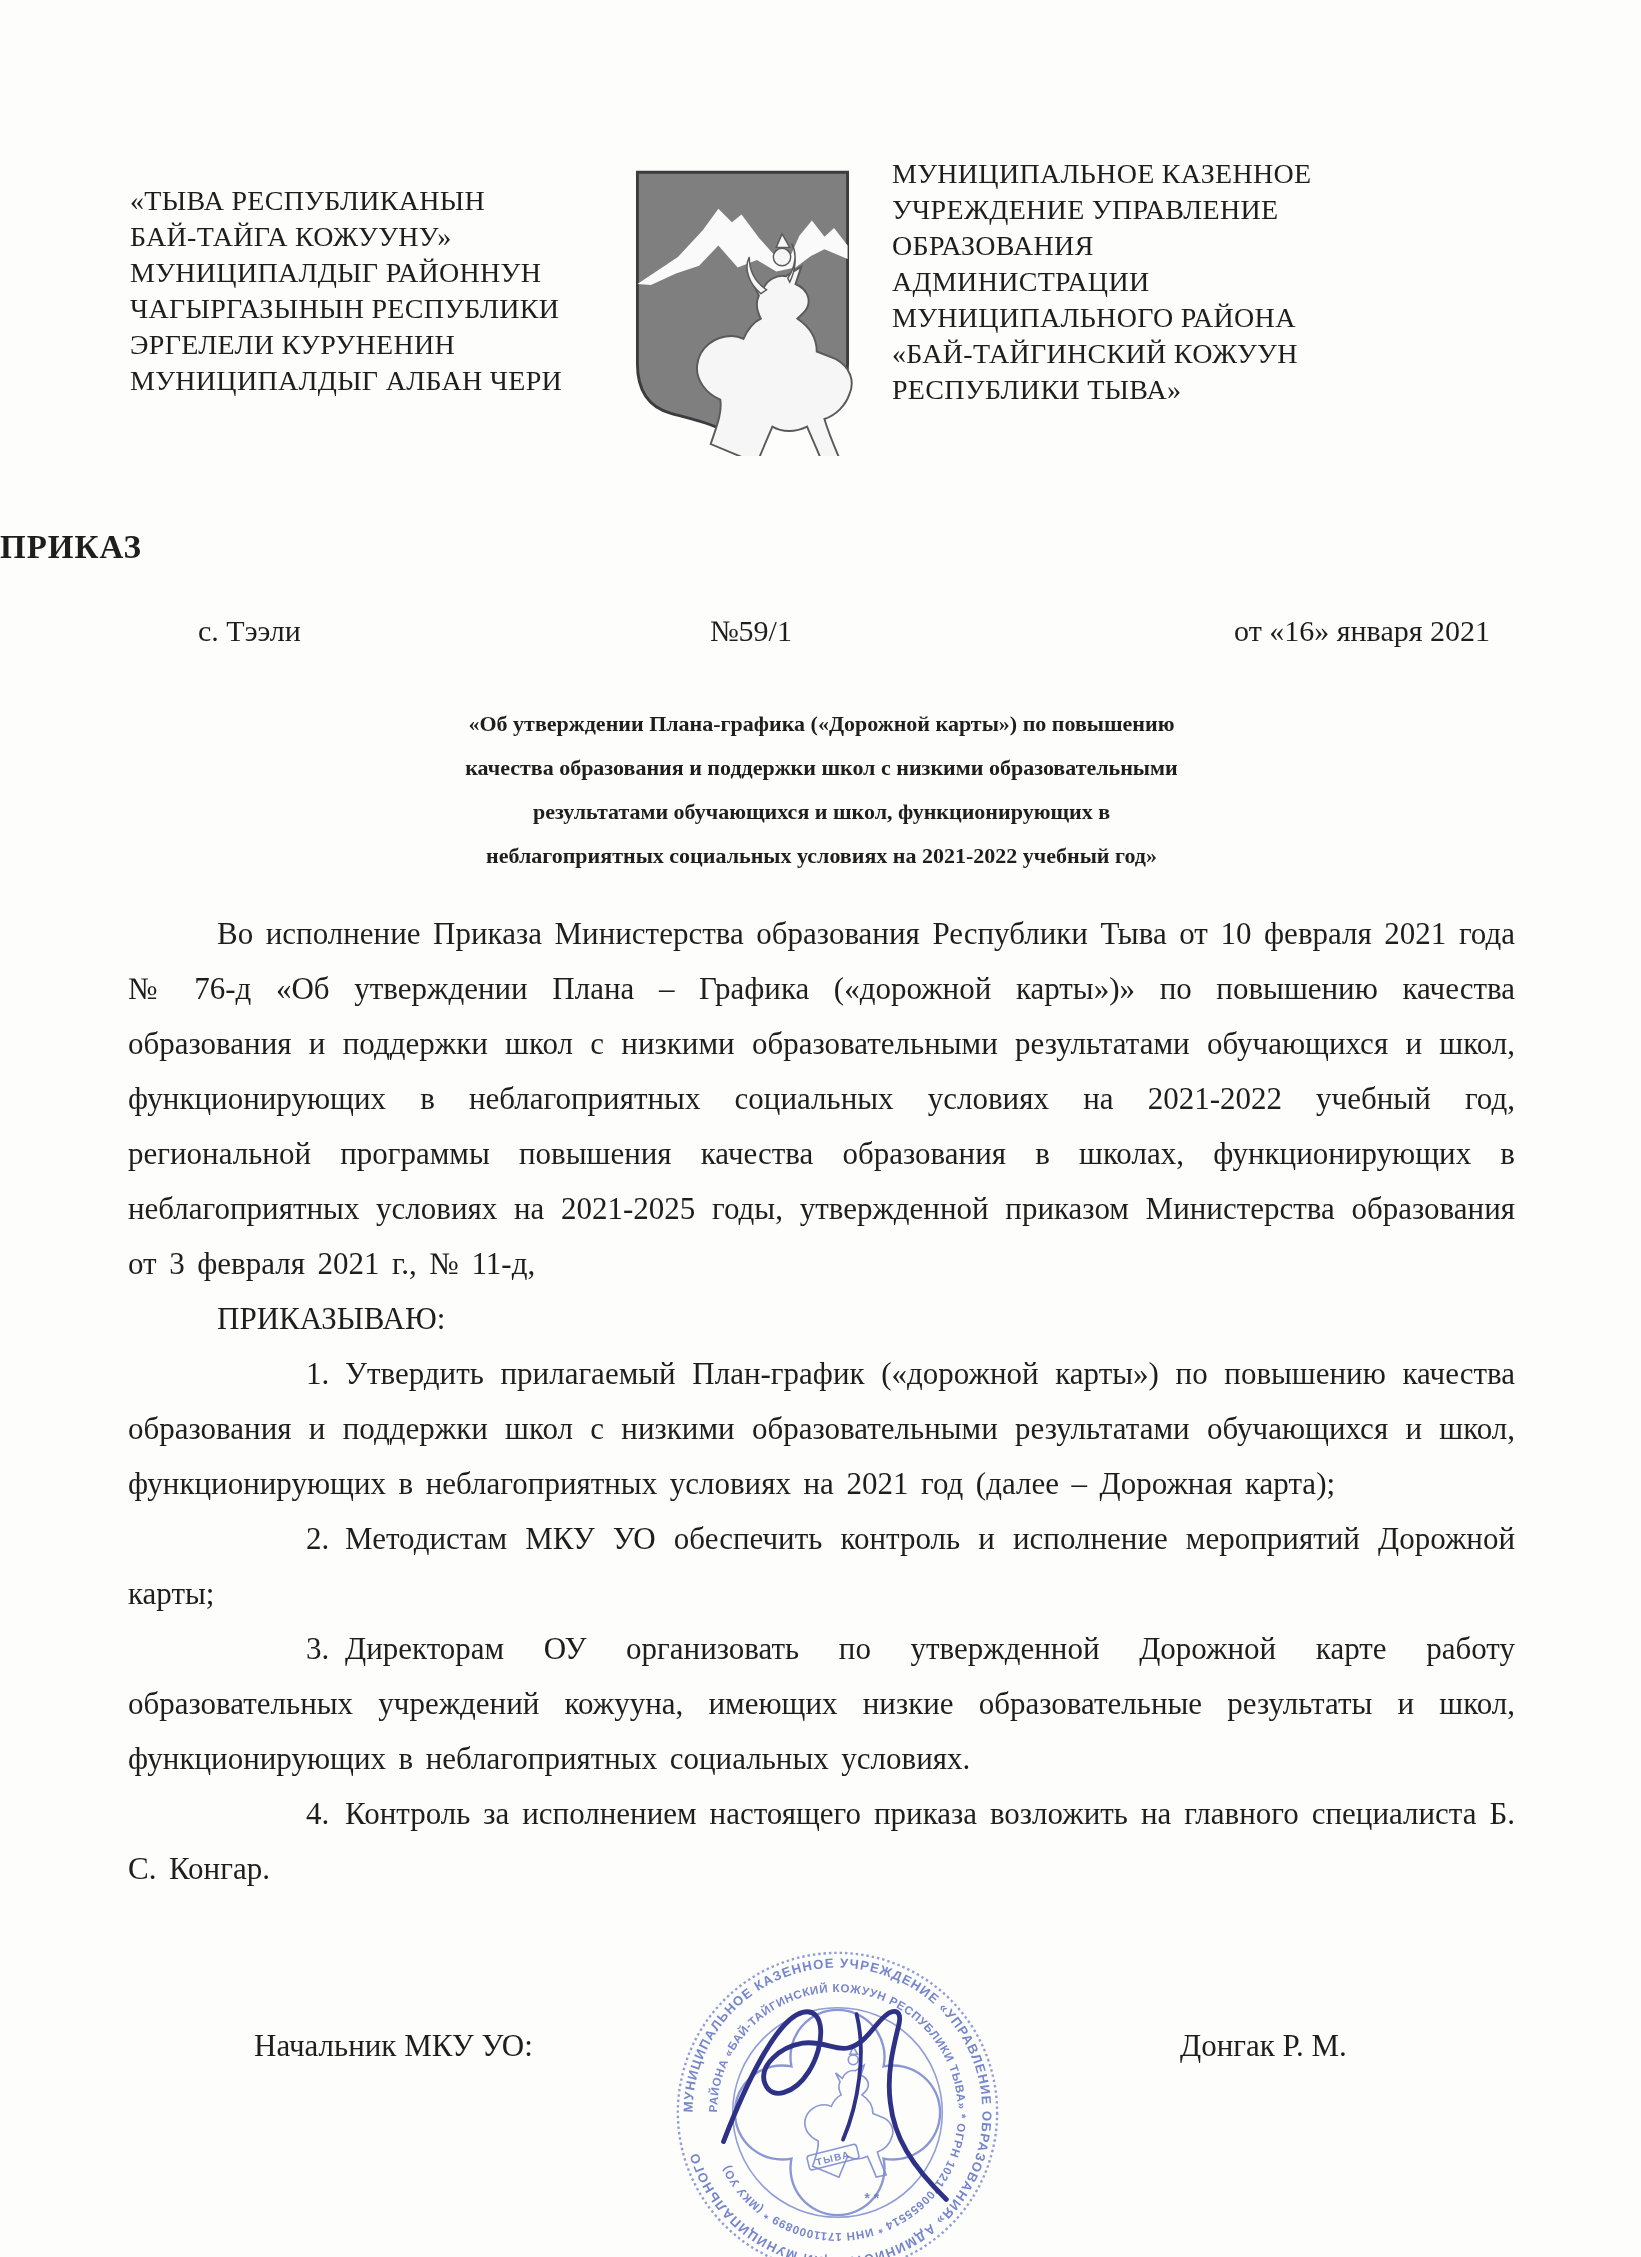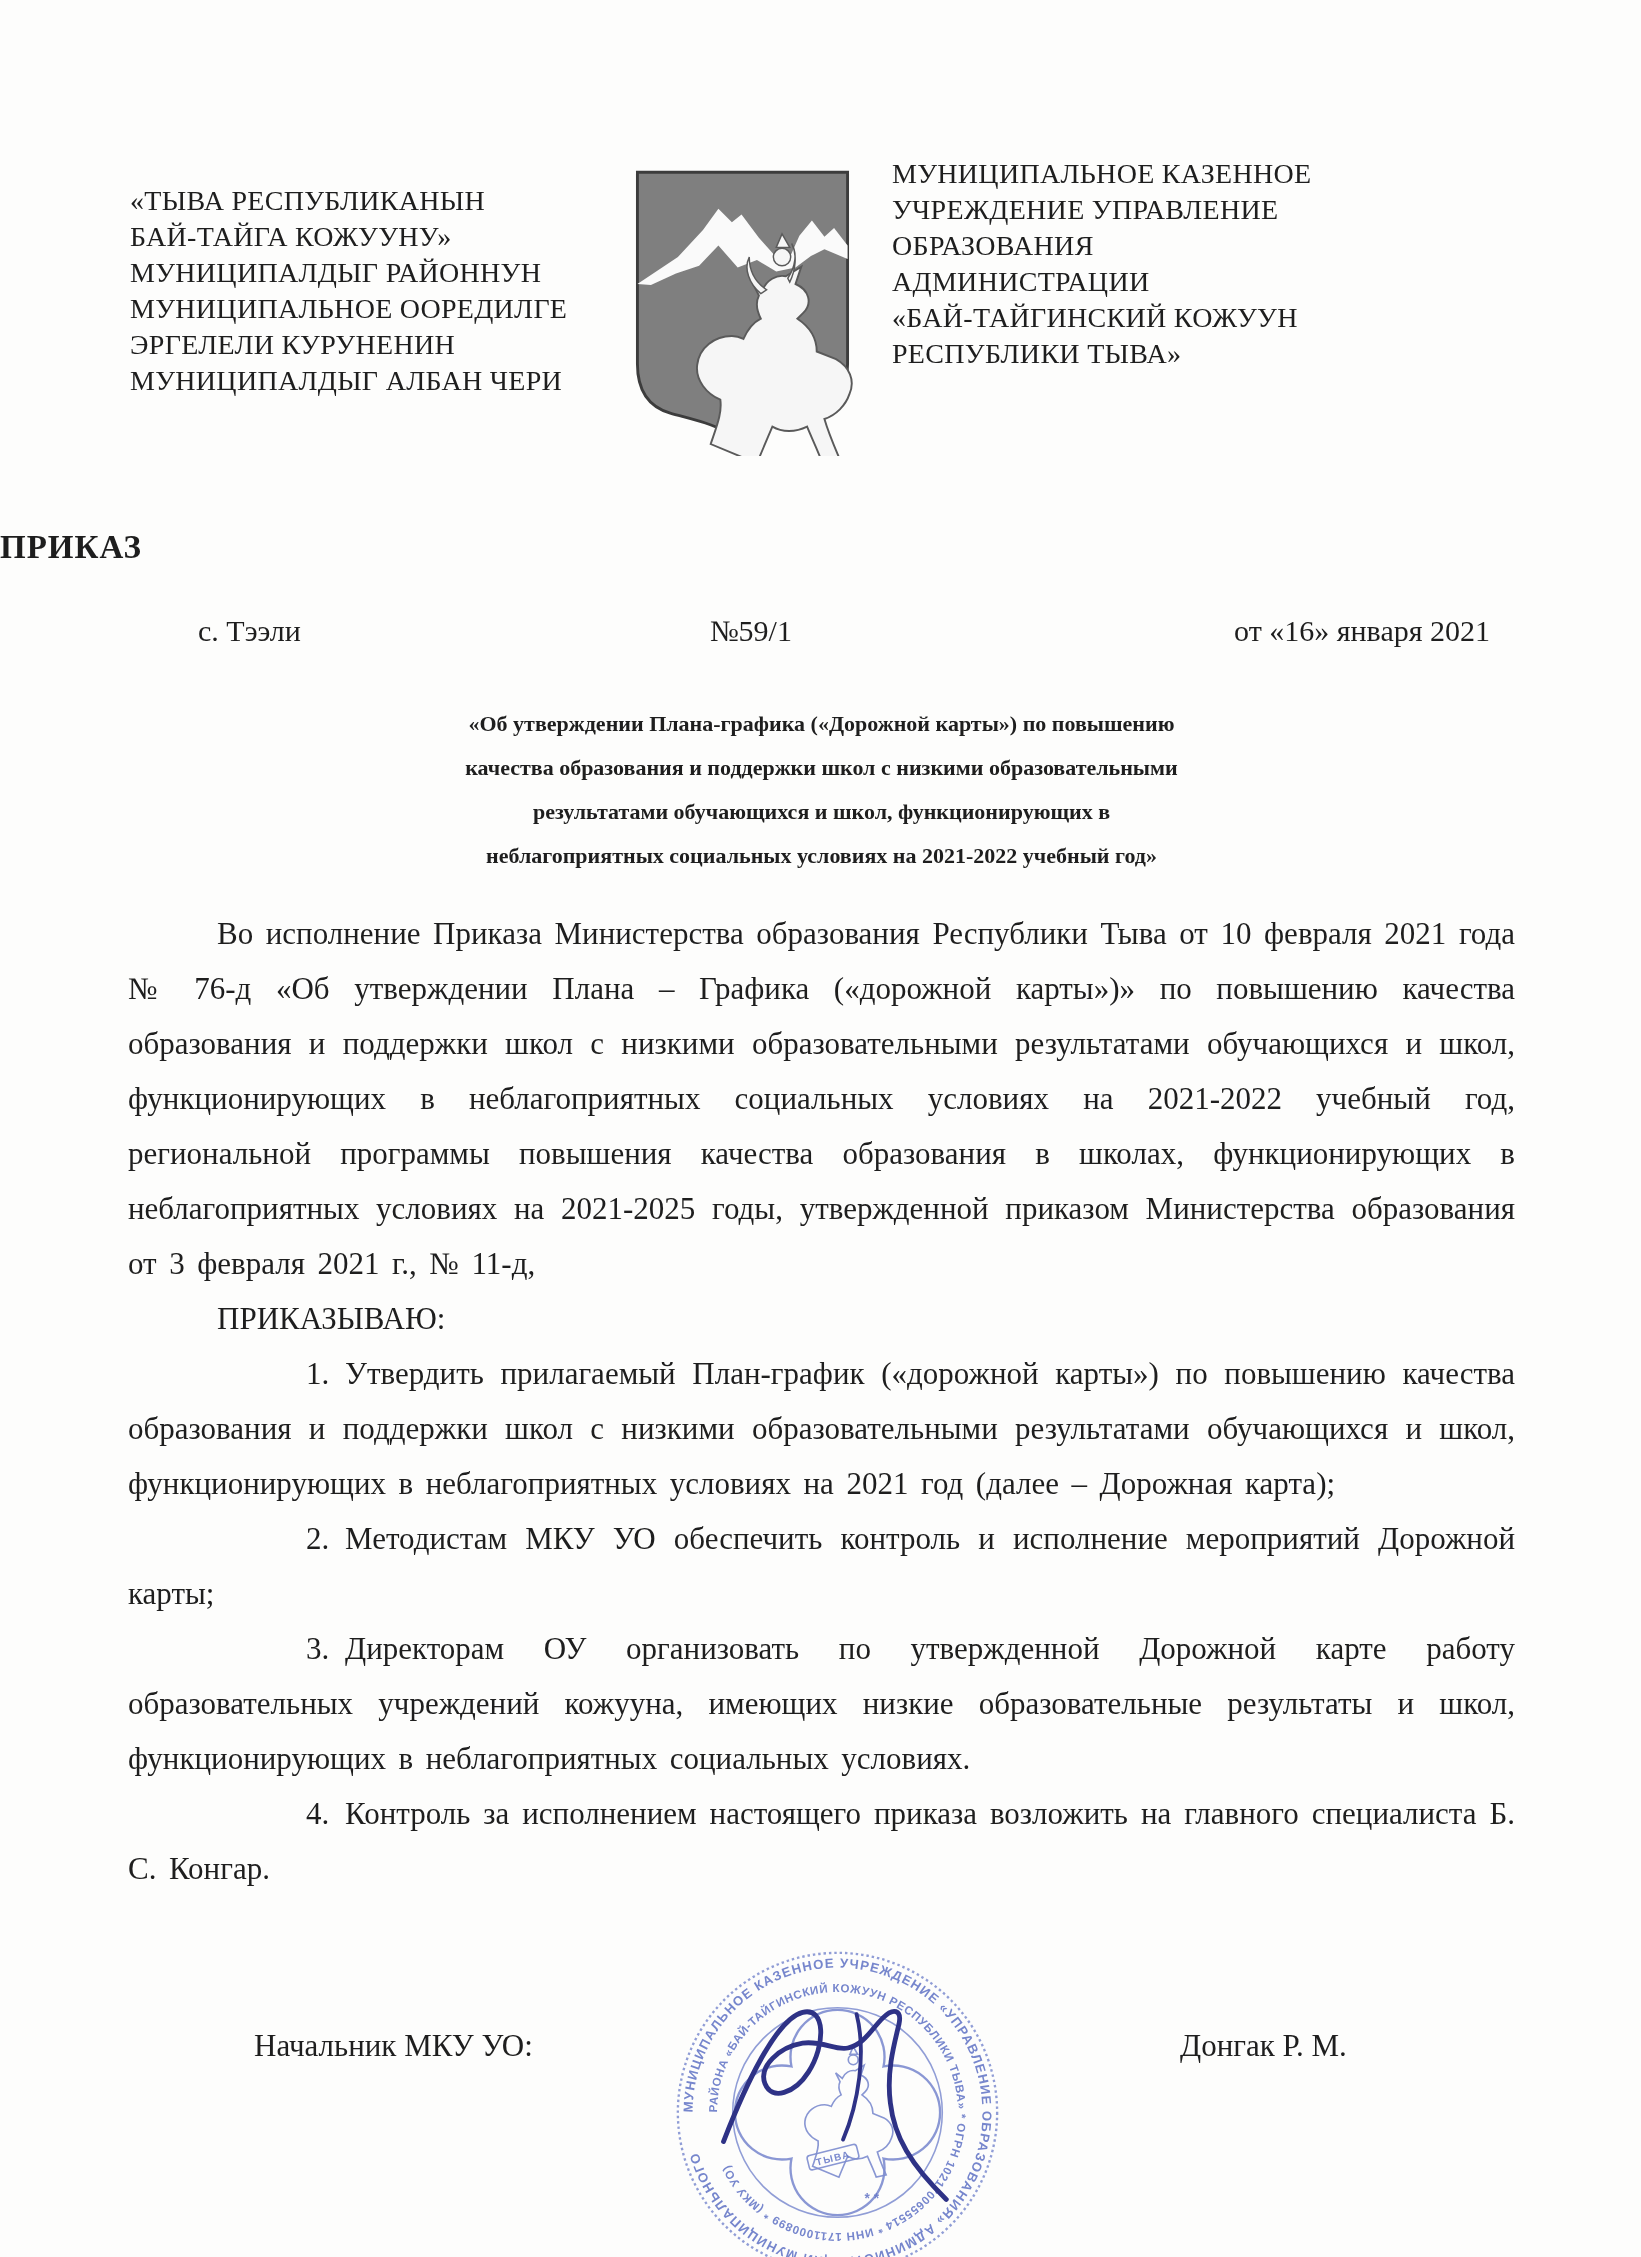--- a/index.html
+++ b/index.html
@@ -50,21 +50,21 @@
 </head>
 <body>
 
 <div class="page">
 
   <div class="header">
     <div class="org-block org-left">
       <div>«ТЫВА РЕСПУБЛИКАНЫН</div>
       <div>БАЙ-ТАЙГА КОЖУУНУ»</div>
       <div>МУНИЦИПАЛДЫГ РАЙОННУН</div>
-      <div>МУНИЦИПАЛЬНОЕ ООРЕДИЛГЕ</div>
+      <div>ЧАГЫРГАЗЫНЫН РЕСПУБЛИКИ</div>
       <div>ЭРГЕЛЕЛИ КУРУНЕНИН</div>
       <div>МУНИЦИПАЛДЫГ АЛБАН ЧЕРИ</div>
     </div>
 
     <div class="emblem-wrap">
       <svg viewBox="0 0 250 300" width="241" height="290">
 
         <path d="M16,6 H234 V205 Q234,246 200,256 C175,263 150,268 136,280 Q130,285 125,296 Q120,285 114,280 C100,268 75,263 50,256 Q16,246 16,205 Z" fill="#7f7f7f" stroke="#3c3c3c" stroke-width="3"></path>
 
         <path d="M16,122 L58,94 L84,66 L100,44 L114,58 L124,50 L142,74 L158,92 L172,99 L184,72 L197,56 L210,73 L220,64 L234,82 L234,96 L210,86 L196,93 L180,105 L160,109 L140,97 L120,105 L100,82 L80,103 L56,111 L30,123 Z" fill="#fafafa"></path>
@@ -77,20 +77,21 @@
           <path d="M128,26 L134,12 L142,26 Z" fill="#f6f6f6" stroke="#5a5a5a" stroke-width="1.5"></path>
         </g>
       </svg>
     </div>
 
     <div class="org-block org-right">
       <div>МУНИЦИПАЛЬНОЕ КАЗЕННОЕ</div>
       <div>УЧРЕЖДЕНИЕ УПРАВЛЕНИЕ</div>
       <div>ОБРАЗОВАНИЯ</div>
       <div>АДМИНИСТРАЦИИ</div>
+      <div>МУНИЦИПАЛЬНОГО РАЙОНА</div>
       <div>«БАЙ-ТАЙГИНСКИЙ КОЖУУН</div>
       <div>РЕСПУБЛИКИ ТЫВА»</div>
     </div>
   </div>
 
   <div class="doc-type">ПРИКАЗ</div>
 
   <div class="meta-row">
     <span class="meta-place">с. Тээли</span>
     <span class="meta-number">№59/1</span>

